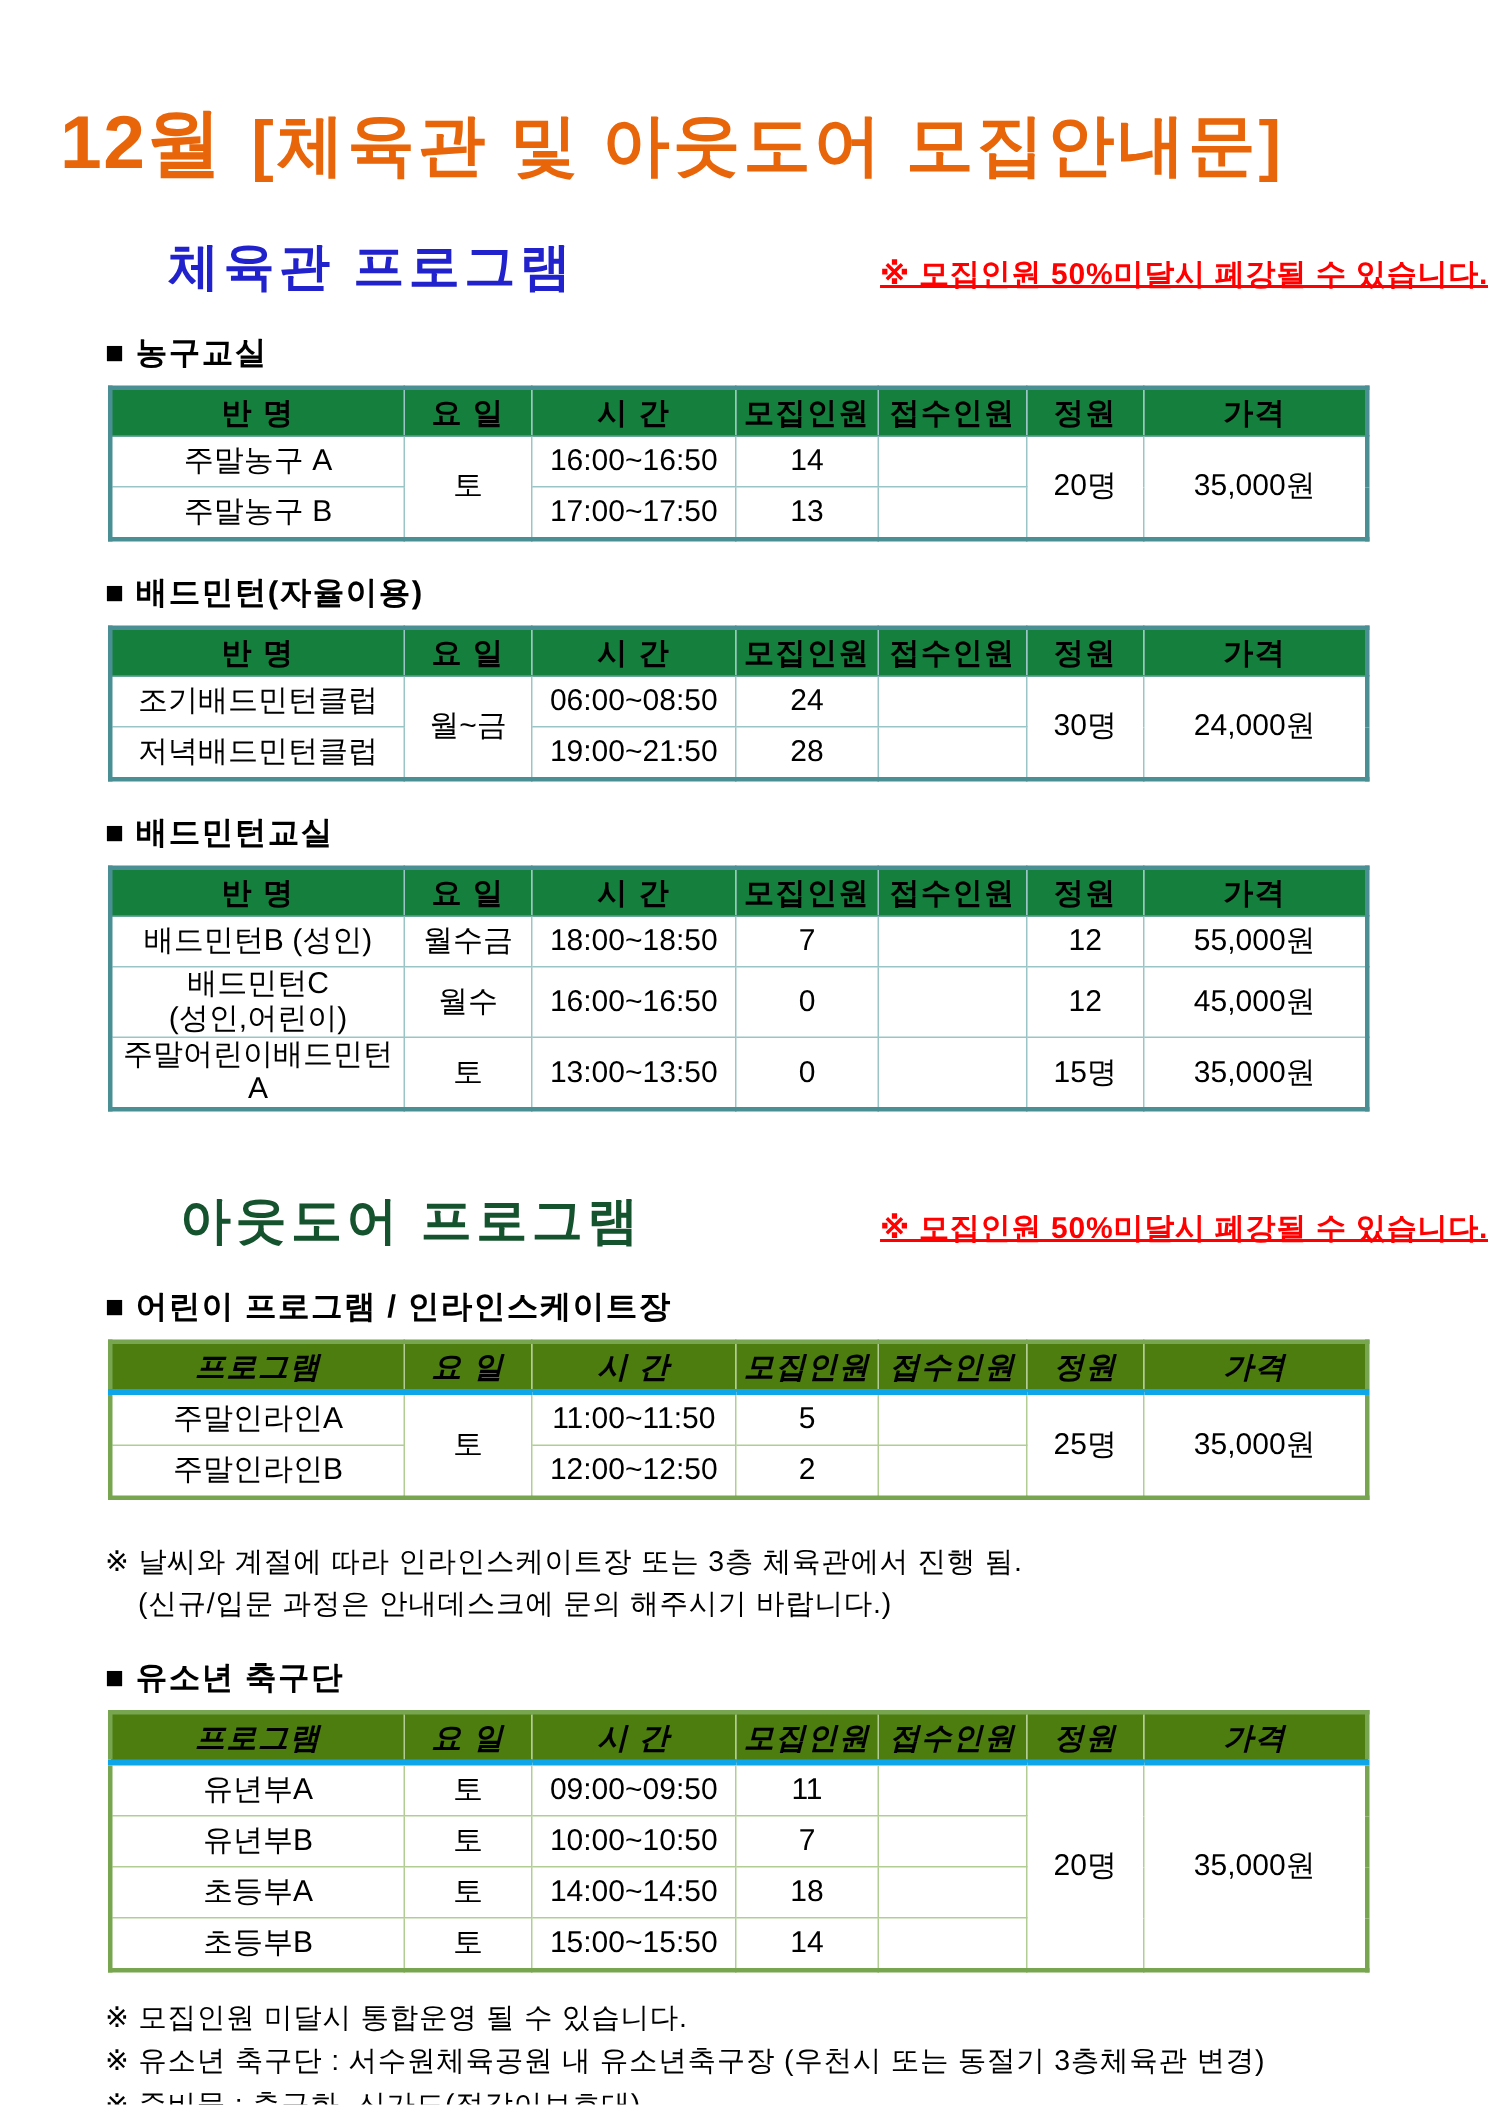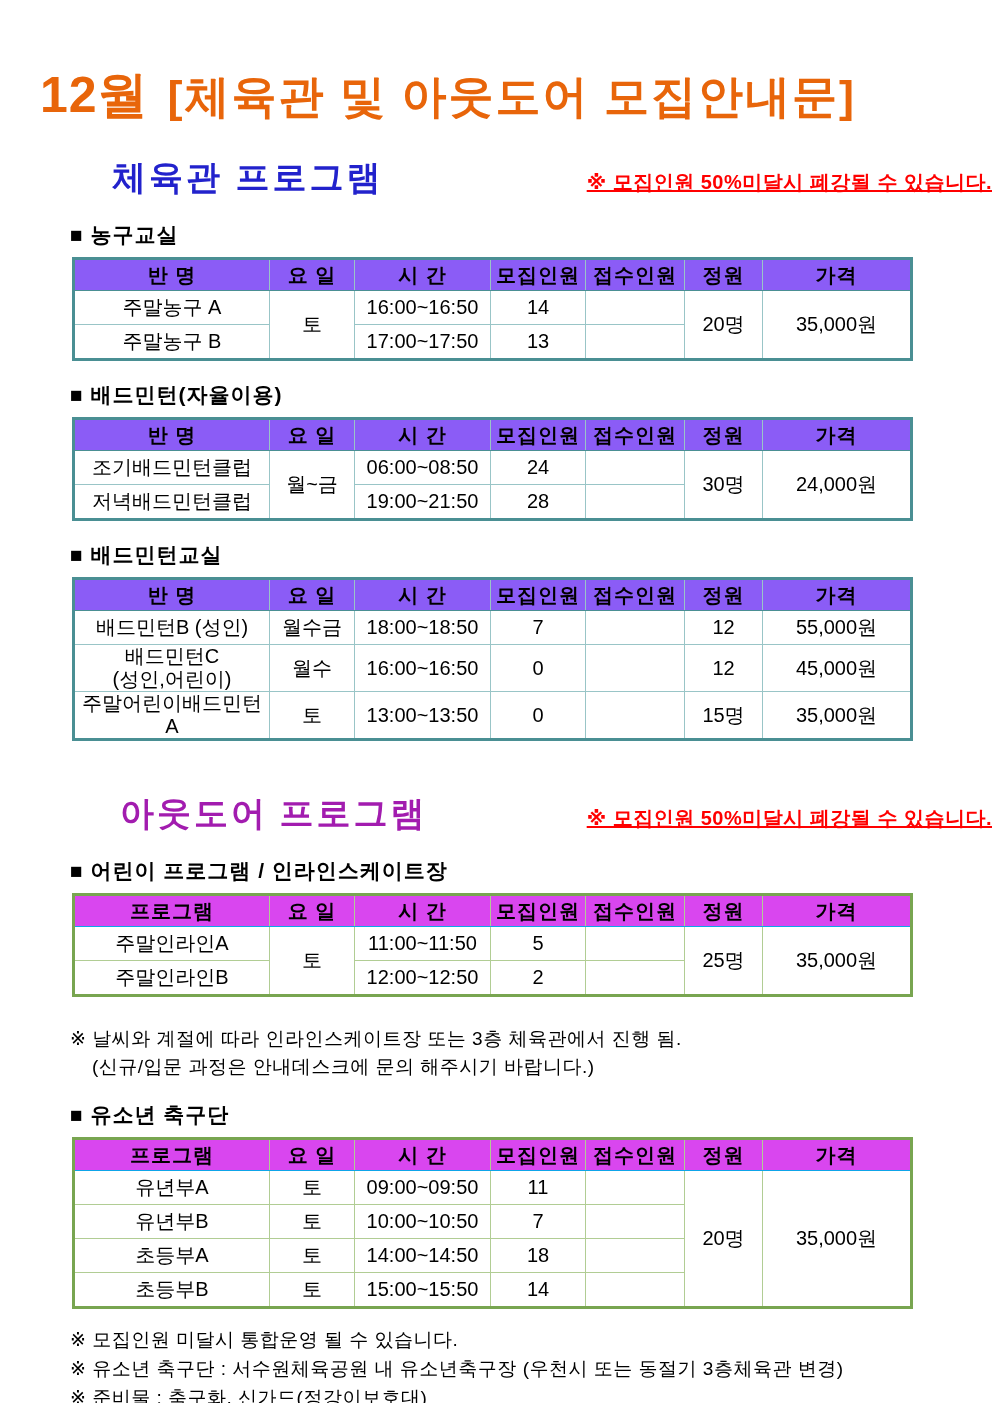--- a/index.html
+++ b/index.html
@@ -22,21 +22,21 @@
   .doc-title .rest  { font-size:45px; letter-spacing:2px; margin-left:10px; }
 
   
   .section-head {
     margin:26px 0 0 112px;
     display:flex; align-items:flex-end; gap:28px;justify-content:space-between;
   }
   .section-head.outdoor { margin-top:50px; margin-left:120px; }
   .sec-title { font-size:34px; font-weight:bold; letter-spacing:3px; }
   .sec-title.gym { color:#2222cc; }
-  .sec-title.out { color:#a21caf;font-family:Liberation Serif, serif; }
+  .sec-title.out { color:#14532d; }
   .sec-note {
     font-size:20px; font-weight:bold; color:#ff0000;
     text-decoration:underline;
     padding-bottom:5px; letter-spacing:0.5px;
   }
 
   
   .sub-label {
     margin:20px 0 8px 70px;
     font-size:21px; font-weight:bold; letter-spacing:1px;
@@ -46,24 +46,24 @@
   .tbl-wrap { margin-left:72px; }
   table.grid {
     border-collapse:collapse; table-layout:fixed;
     width:838px; text-align:center;
     font-size:20px;
   }
   .grid th { height:30px; font-weight:bold; padding:0; letter-spacing:1px; }
   .grid td { height:33px; padding:0 2px; white-space:pre-line; line-height:1.15; }
   .grid.teal  { border:3px solid #4a8f93; }
   .grid.teal th, .grid.teal td { border:1px solid #99c5c7; }
-  .grid.teal th { background:#8b5cf6; border-bottom:1px solid #4a8f93; }
+  .grid.teal th { background:#15803d; border-bottom:1px solid #4a8f93; }
   .grid.green { border:3px solid #78a550; }
   .grid.green th, .grid.green td { border:1px solid #b1cd94; }
-  .grid.green th { background:#d946ef; border-bottom:1px solid #0ea5e9; }
+  .grid.green th { background:#4d7c0f; border-bottom:4px solid #0ea5e9;font-style:italic; }
 
   
   .notes { margin:28px 0 0 70px; font-size:19px; line-height:28px; letter-spacing:0.5px; }
   .notes .line { display:block; }
   .notes .indent { padding-left:22px; }
   .notes.bottom { margin-top:16px; line-height:29px; }
 </style>
 </head>
 <body>
 

